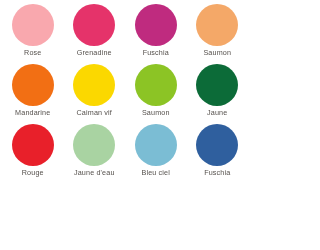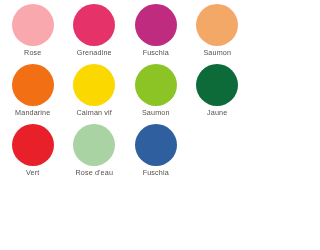--- a/index.html
+++ b/index.html
@@ -81,24 +81,28 @@
       <div class="swatch-cell">
         <span class="swatch-dot" style="background: rgb(140, 196, 37);"></span>
         <span class="swatch-label">Saumon</span>
       </div>
       <div class="swatch-cell">
         <span class="swatch-dot" style="background: rgb(12, 107, 56);"></span>
         <span class="swatch-label">Jaune</span>
       </div>
       <div class="swatch-cell">
         <span class="swatch-dot" style="background: rgb(232, 32, 42);"></span>
-        <span class="swatch-label">Vert</span>
+        <span class="swatch-label">Rouge</span>
       </div>
       <div class="swatch-cell">
         <span class="swatch-dot" style="background: rgb(169, 211, 162);"></span>
-        <span class="swatch-label">Rose d'eau</span>
+        <span class="swatch-label">Jaune d'eau</span>
+      </div>
+      <div class="swatch-cell">
+        <span class="swatch-dot" style="background: rgb(123, 189, 212);"></span>
+        <span class="swatch-label">Bleu ciel</span>
       </div>
       <div class="swatch-cell">
         <span class="swatch-dot" style="background: rgb(47, 95, 158);"></span>
         <span class="swatch-label">Fuschia</span>
       </div>
     </div>
 </div>
 
 </body></html>

